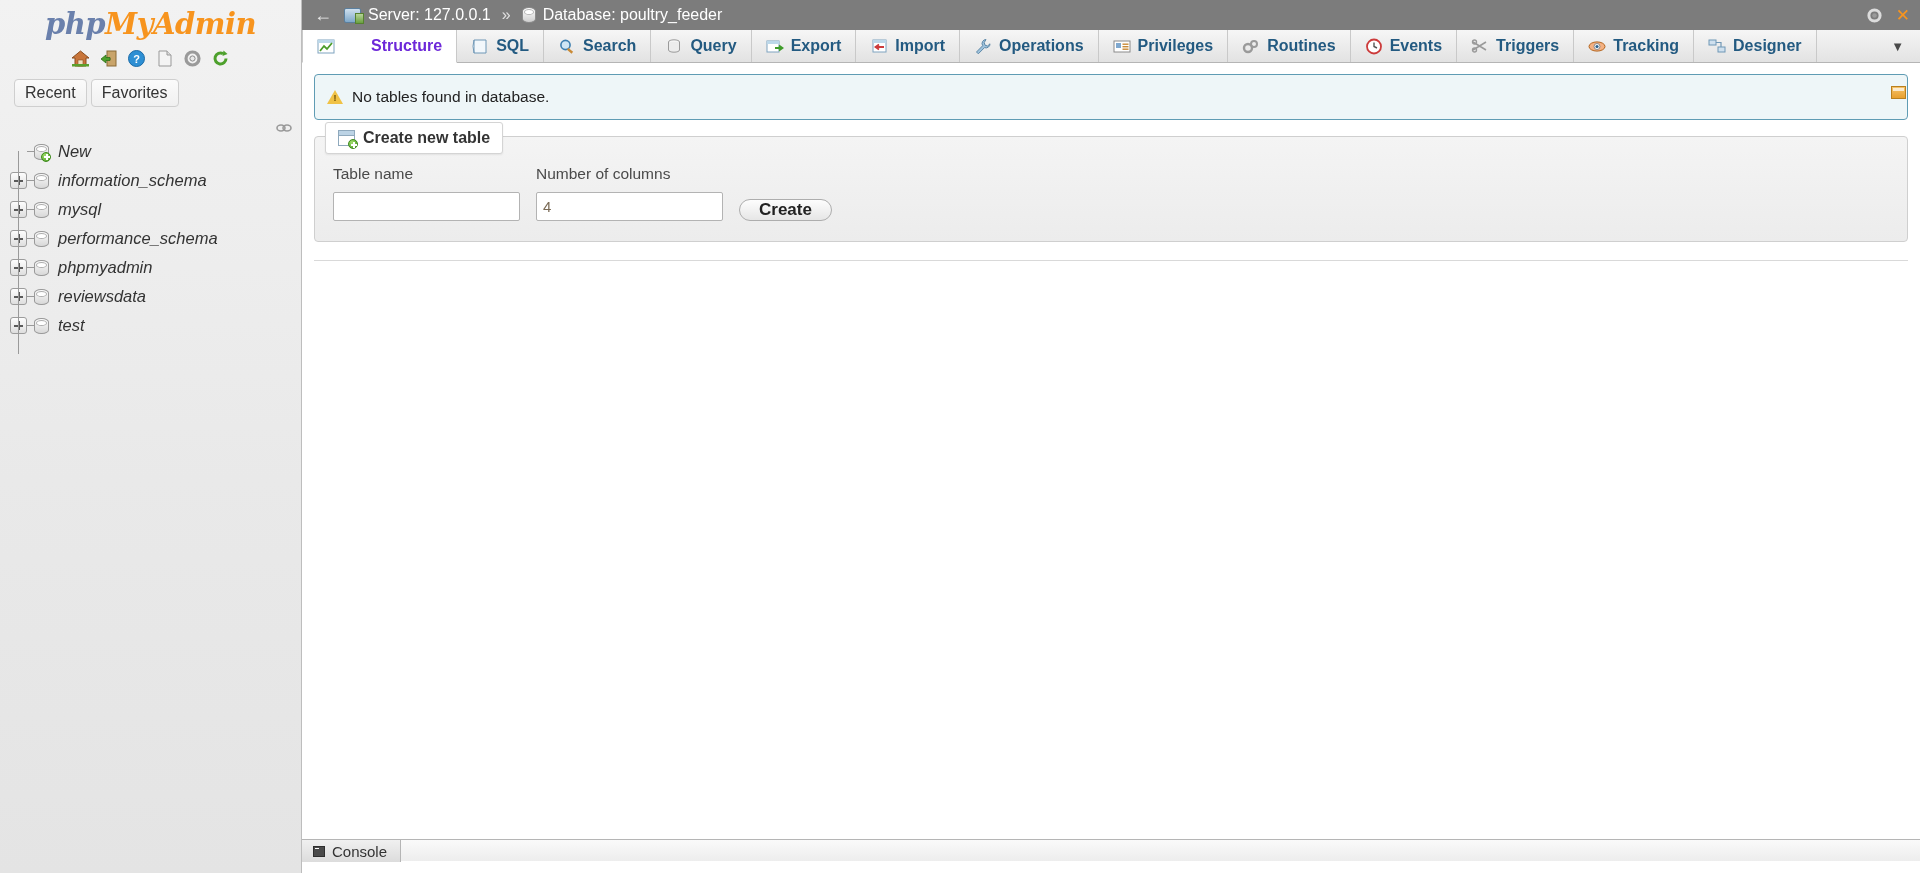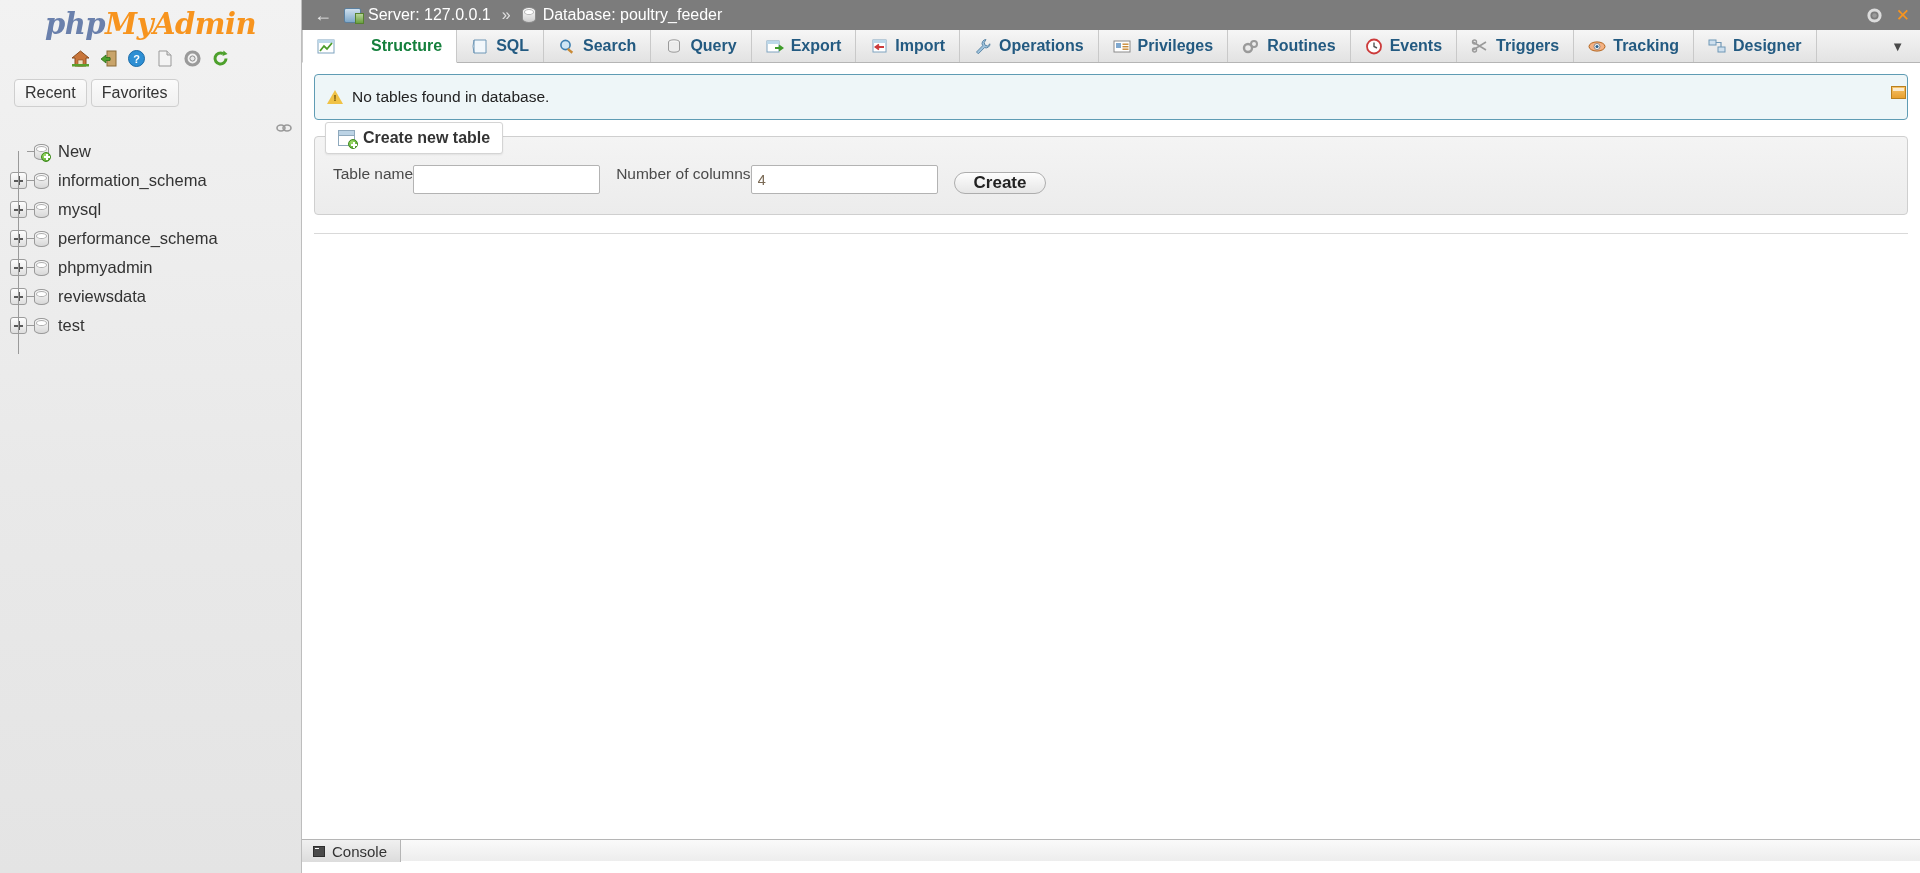--- a/index.html
+++ b/index.html
@@ -87,21 +87,21 @@
   .db-icon .plusdot {
     position: absolute; right: -3px; bottom: -3px; width: 10px; height: 10px;
     border-radius: 50%; background: radial-gradient(circle at 35% 30%, #9fdc6a, #4a9c22);
     border: 1px solid #3d8a1c;
   }
   .db-icon .plusdot::before, .db-icon .plusdot::after {
     content:""; position:absolute; background:#fff;
   }
   .db-icon .plusdot::before { left:2px; top:3.5px; width:6px; height:2px; }
   .db-icon .plusdot::after { left:4px; top:1.5px; width:2px; height:6px; }
-  .tree-label { white-space: nowrap; }
+  .tree-label { white-space: nowrap; font-style: italic; }
 
   .tree-vline {
     position: absolute; left: 18px; width: 1px; background: #9a9a9a;
   }
 
   .sb-handle {
     position: absolute; right: 9px; top: 120px;
     width: 16px; height: 12px; cursor: pointer;
   }
 
@@ -148,21 +148,21 @@
   }
   .nav-tab {
     display: flex; align-items: center; gap: 7px;
     padding: 0 14px; border-right: 1px solid #c9c9c9;
     font-size: 16px; font-weight: bold; color: #235a81;
     cursor: pointer; white-space: nowrap;
     background: linear-gradient(to bottom,#f6f6f6,#e2e2e2);
   }
   .nav-tab:first-child { border-left: 1px solid #c9c9c9; }
   .nav-tab.active {
-    background: #fff; color: #15803d;
+    background: #fff; color: #6d28d9;
     border-bottom: 1px solid #fff; margin-bottom: -1px; gap: 36px;
   }
   .tab-ic { width: 18px; height: 17px; flex: 0 0 18px; position: relative; display:inline-block; }
   .tabs-more {
     margin-left: auto; display: flex; align-items: center;
     padding: 0 16px; color: #4a4a4a; font-size: 13px; cursor: pointer;
   }
 
   
   #content { padding: 0; position: relative; }
@@ -207,21 +207,21 @@
   }
   .newtbl-ic .grn {
     position:absolute; right:-4px; bottom:-4px; width:10px;height:10px;border-radius:50%;
     background: radial-gradient(circle at 35% 30%, #9fdc6a, #4a9c22); border:1px solid #3d8a1c;
   }
   .newtbl-ic .grn::before, .newtbl-ic .grn::after { content:""; position:absolute; background:#fff; }
   .newtbl-ic .grn::before { left:2px; top:3.5px; width:6px; height:2px; }
   .newtbl-ic .grn::after { left:4px; top:1.5px; width:2px; height:6px; }
 
   .form-row { display: flex; align-items: flex-end; gap: 16px; }
-  .field-group { display: flex; flex-direction: row; }
+  .field-group { display: flex; flex-direction: column; }
   .field-label { font-size: 15.5px; color: #4a4a4a; margin-bottom: 9px; }
   .field-group input {
     height: 29px; border: 1px solid #b3b3b3; border-radius: 2px;
     font-size: 15px; padding: 2px 6px; background: #fff; color: #333;
     font-family: "Liberation Sans", sans-serif;
   }
   #tbl-name-input { width: 187px; }
   #num-cols-input { width: 187px; color: #7a6a55; }
   .btn-create {
     height: 22px; padding: 0 19px; font-size: 17px; font-weight: bold;

